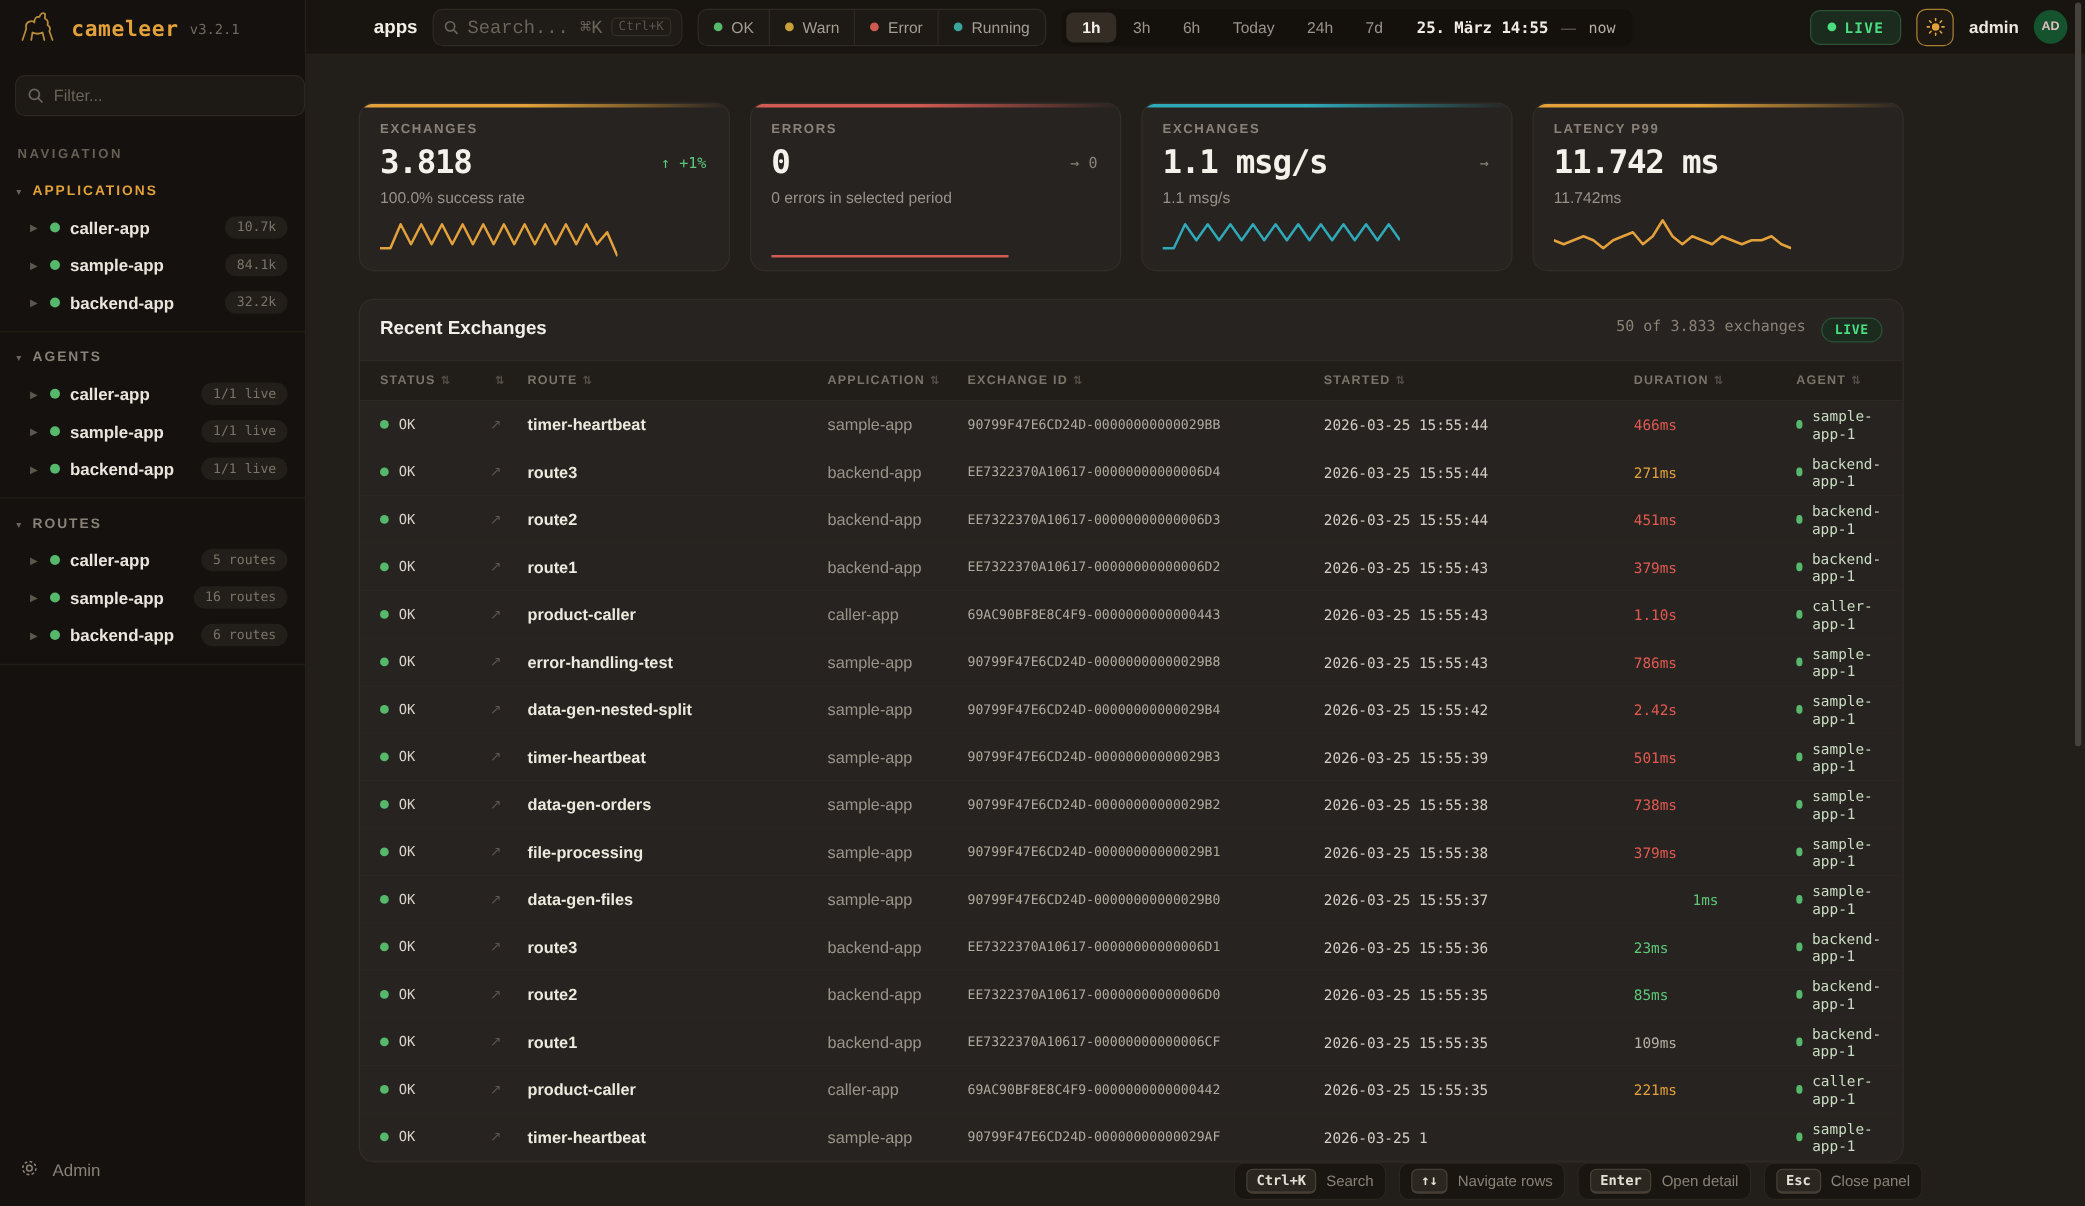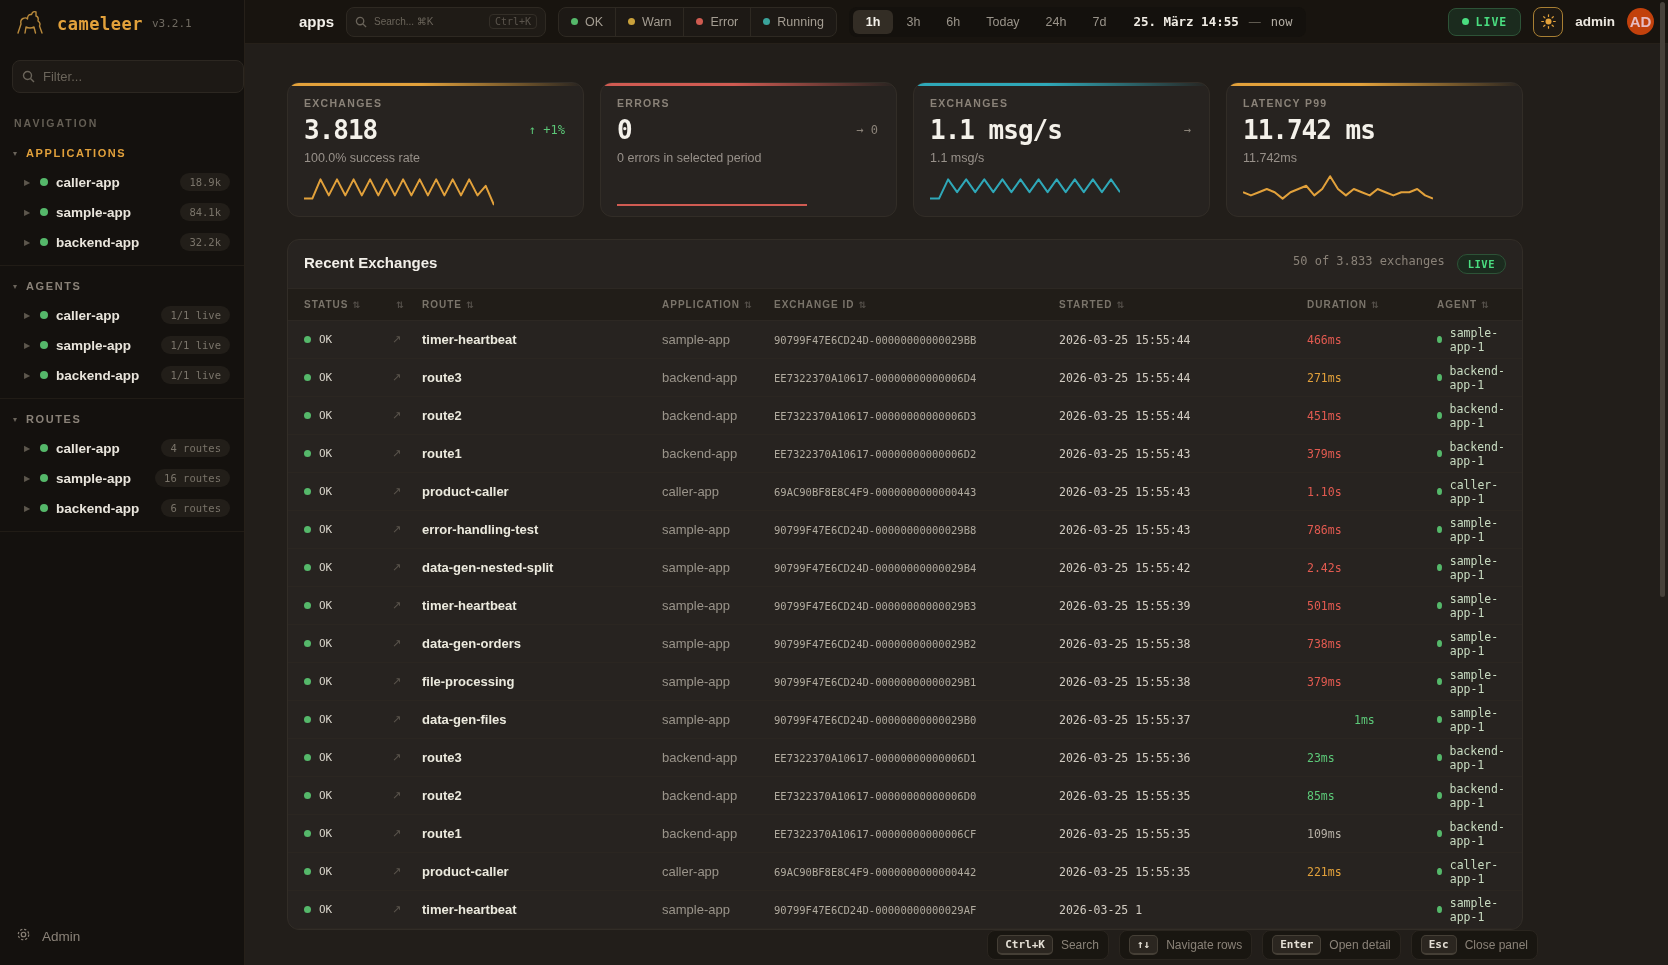--- a/index.html
+++ b/index.html
@@ -49,21 +49,21 @@
   
   .topbar {
     height:44px; min-height:44px; background:#18140f; border-bottom:1px solid #262019;
     display:flex; align-items:center; padding:0 14px 0 20px; gap:12px;
   }
   .apps-tab { font-size:15px; font-weight:bold; color:#f2efe9; cursor:pointer;margin-left:34px; }
   .search-box {
     width:200px; height:30px; background:#1f1b16; border:1px solid #2e2922; border-radius:8px;
     display:flex; align-items:center; gap:7px; padding:0 8px; cursor:text;
   }
-  .search-ph { flex:1; font-size:10px; color:#6a645a; white-space:nowrap; overflow:hidden; }
+  .search-ph { flex:1; font-size:15px; color:#6a645a; white-space:nowrap; overflow:hidden;font-family:Liberation Mono, monospace; }
   .search-kbd {
     font-family:"DejaVu Sans Mono", monospace; font-size:10px; color:#5a544c;
     border:1px solid #332e27; border-radius:4px; padding:1px 5px;
   }
   .chip-group { display:flex; background:#1d1915; border:1px solid #2e2922; border-radius:8px; overflow:hidden; }
   .chip { display:flex; align-items:center; gap:7px; padding:7px 12px; cursor:pointer; border-left:1px solid #2e2922; }
   .chip:first-child { border-left:none; }
   .chip .dot { width:7px; height:7px; border-radius:50%; }
   .chip-label { font-size:12.5px; color:#a49d92; }
   .time-group { display:flex; align-items:center; background:#14110d; border-radius:8px; padding:3px 4px; }
@@ -78,22 +78,22 @@
     border-radius:8px; padding:6px 13px; cursor:pointer;
   }
   .live-btn .dot { width:7px; height:7px; border-radius:50%; background:#4ade80; }
   .live-btn span.lbl { font-family:"DejaVu Sans Mono", monospace; font-size:11.5px; font-weight:bold; color:#4ade80; letter-spacing:1px; }
   .theme-btn {
     width:30px; height:30px; border:1px solid #a87f33; border-radius:8px; background:#1d1812;
     display:flex; align-items:center; justify-content:center; cursor:pointer;
   }
   .user-name { font-size:13.5px; font-weight:600; color:#ece8e0; }
   .avatar {
-    width:27px; height:27px; border-radius:50%; background:#c2410c; color:#e6bcc2;
-    font-size:15px; font-weight:bold; display:flex; align-items:center; justify-content:center; cursor:pointer;
+    width:27px; height:27px; border-radius:50%; background:#14532d; color:#e6bcc2;
+    font-size:10px; font-weight:bold; display:flex; align-items:center; justify-content:center; cursor:pointer;
   }
 
   
   .main { padding:38px 0 0 42px; width:1320px; }
   .cards { display:flex; gap:16px; width:1236px; }
   .card {
     flex:1; height:135px; background:#272320; border:1px solid #322d27; border-radius:12px;
     position:relative; padding:14px 16px 0 16px; overflow:hidden;
   }
   .card-accent { position:absolute; top:0; left:0; right:0; height:3px; }
@@ -172,21 +172,21 @@
       <div class="side-section">
     <div class="sec-head">
       <span class="sec-caret">▾</span>
       <span class="sec-label" style="color: rgb(226, 161, 59);">APPLICATIONS</span>
     </div>
     <div class="sec-items">
           <div class="side-item">
     <span class="item-chevron">▶</span>
     <span class="item-dot"></span>
     <span class="item-name">caller-app</span>
-    <span class="item-badge">18.9k</span>
+    <span class="item-badge">10.7k</span>
   </div>
           <div class="side-item">
     <span class="item-chevron">▶</span>
     <span class="item-dot"></span>
     <span class="item-name">sample-app</span>
     <span class="item-badge">84.1k</span>
   </div>
           <div class="side-item">
     <span class="item-chevron">▶</span>
     <span class="item-dot"></span>
@@ -224,21 +224,21 @@
       <div class="side-section">
     <div class="sec-head">
       <span class="sec-caret">▾</span>
       <span class="sec-label">ROUTES</span>
     </div>
     <div class="sec-items">
           <div class="side-item">
     <span class="item-chevron">▶</span>
     <span class="item-dot"></span>
     <span class="item-name">caller-app</span>
-    <span class="item-badge">4 routes</span>
+    <span class="item-badge">5 routes</span>
   </div>
           <div class="side-item">
     <span class="item-chevron">▶</span>
     <span class="item-dot"></span>
     <span class="item-name">sample-app</span>
     <span class="item-badge">16 routes</span>
   </div>
           <div class="side-item">
     <span class="item-chevron">▶</span>
     <span class="item-dot"></span>

